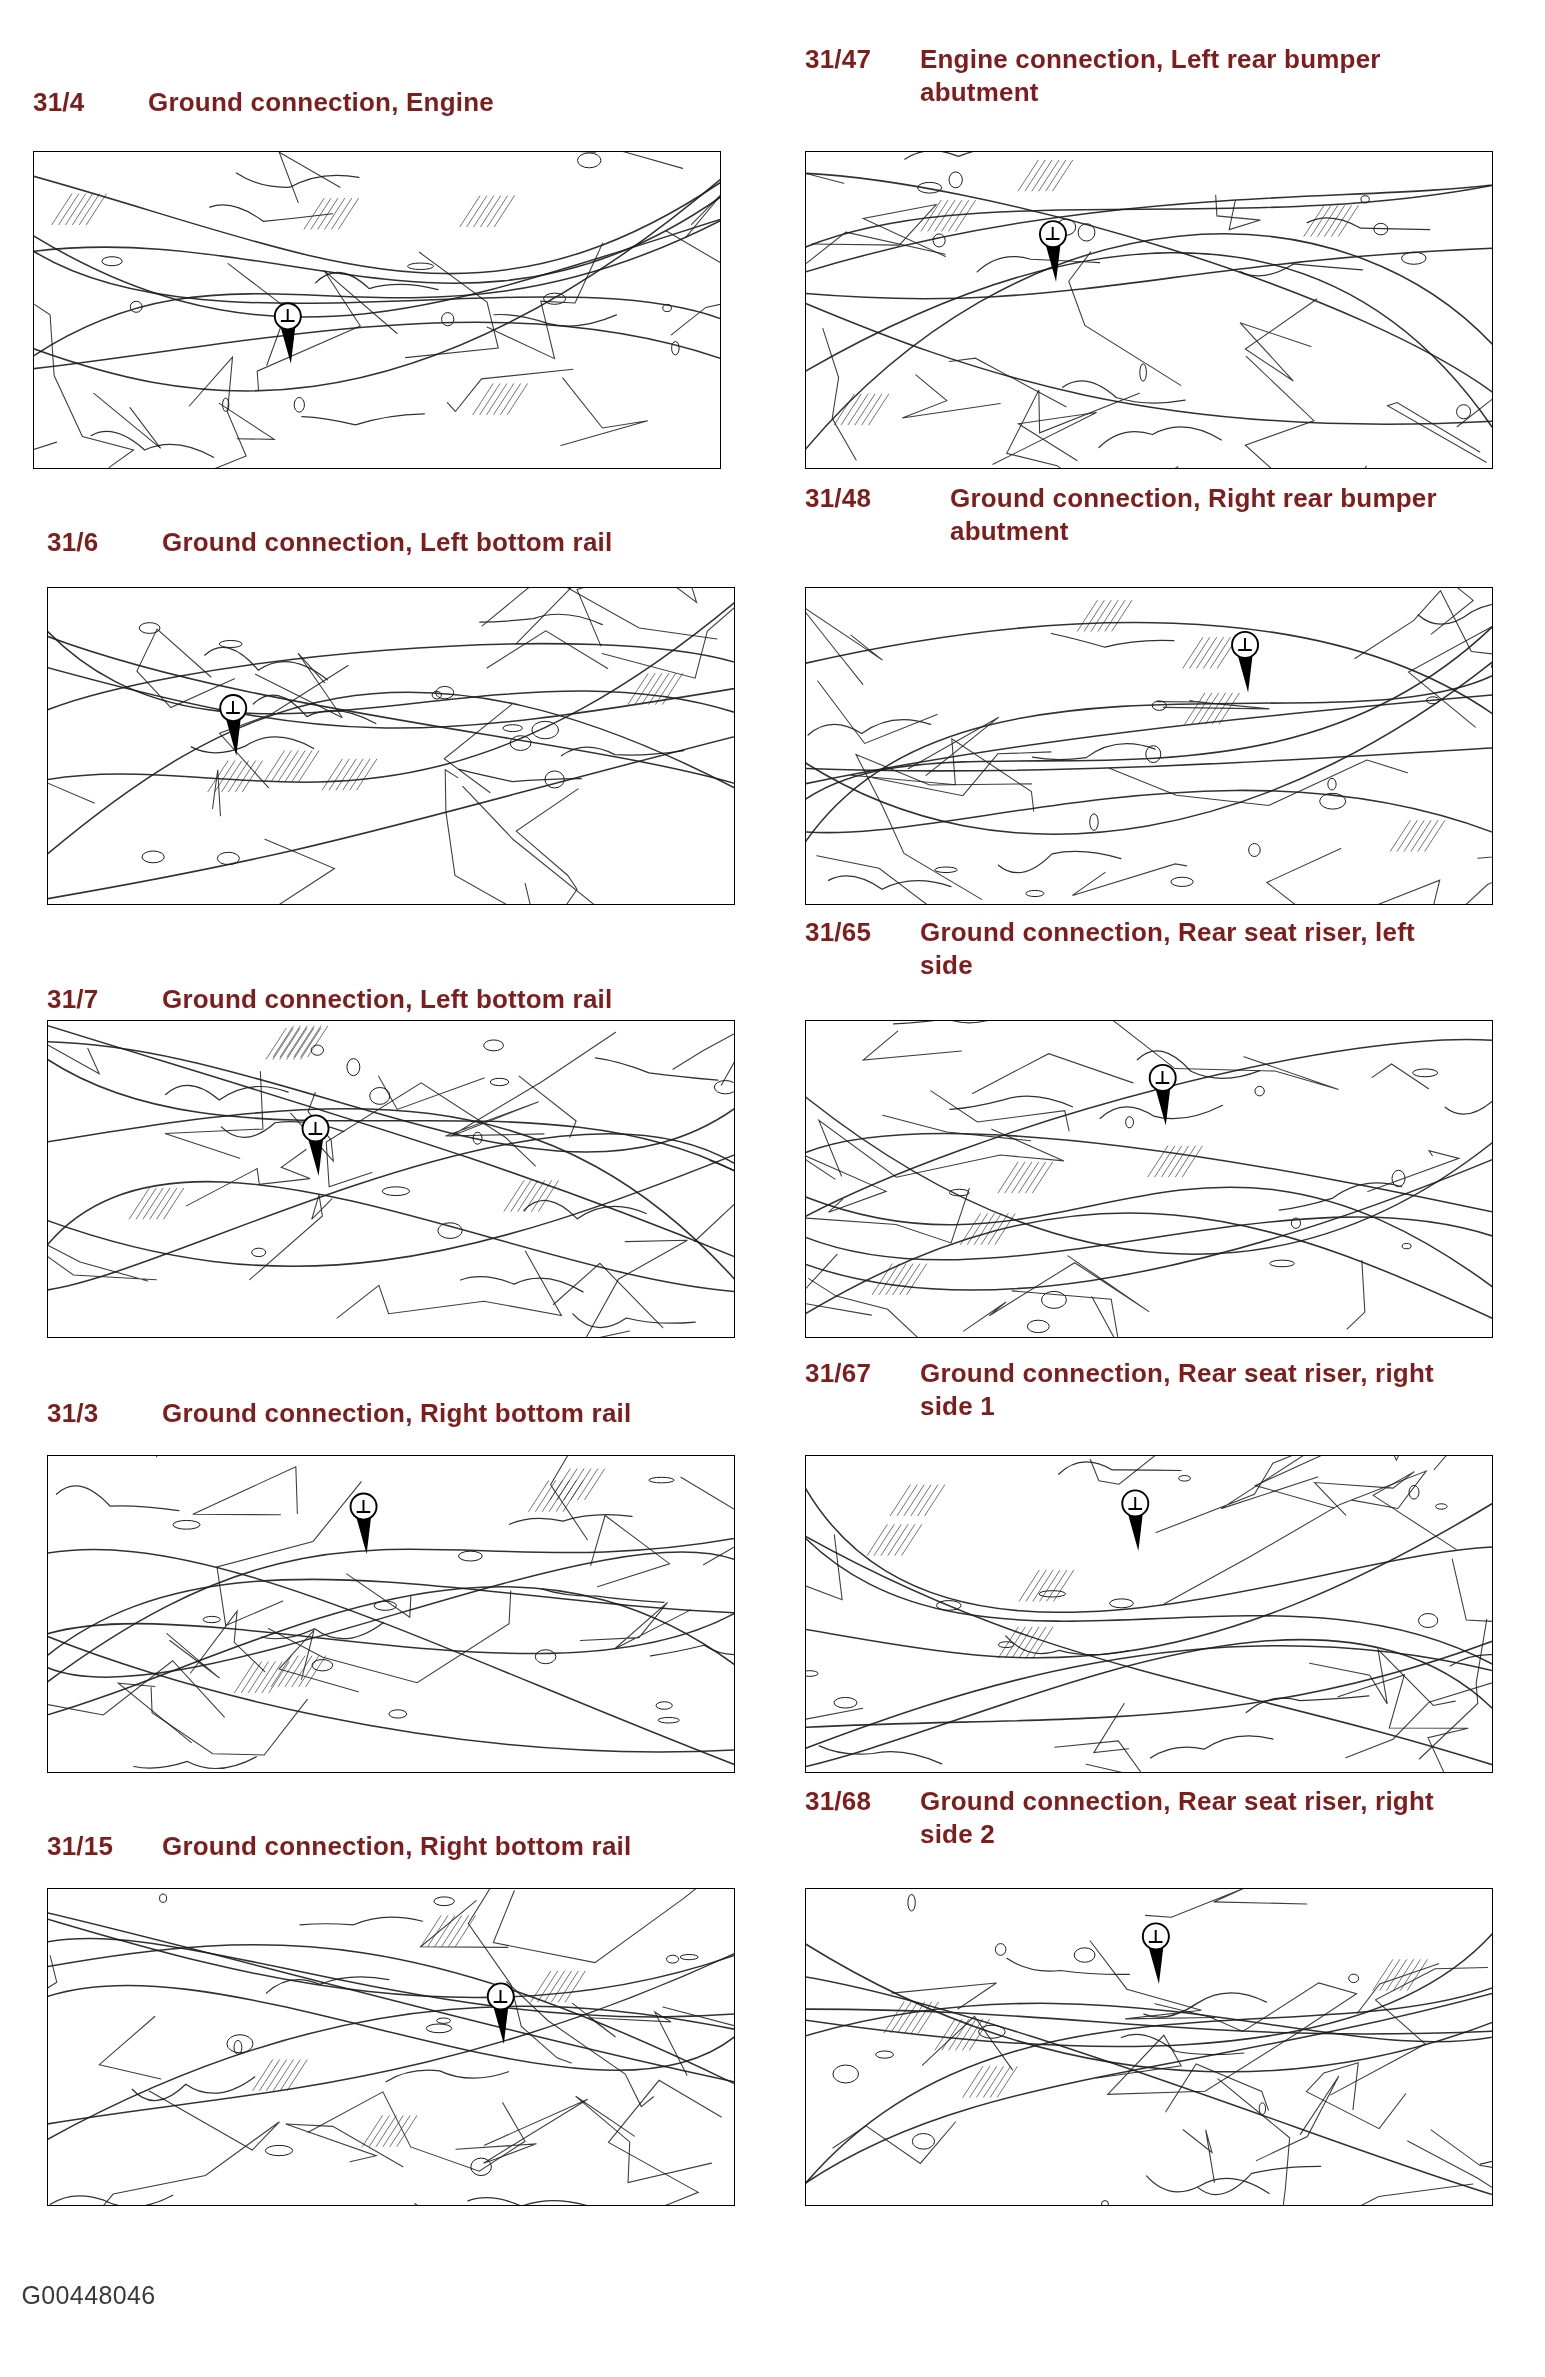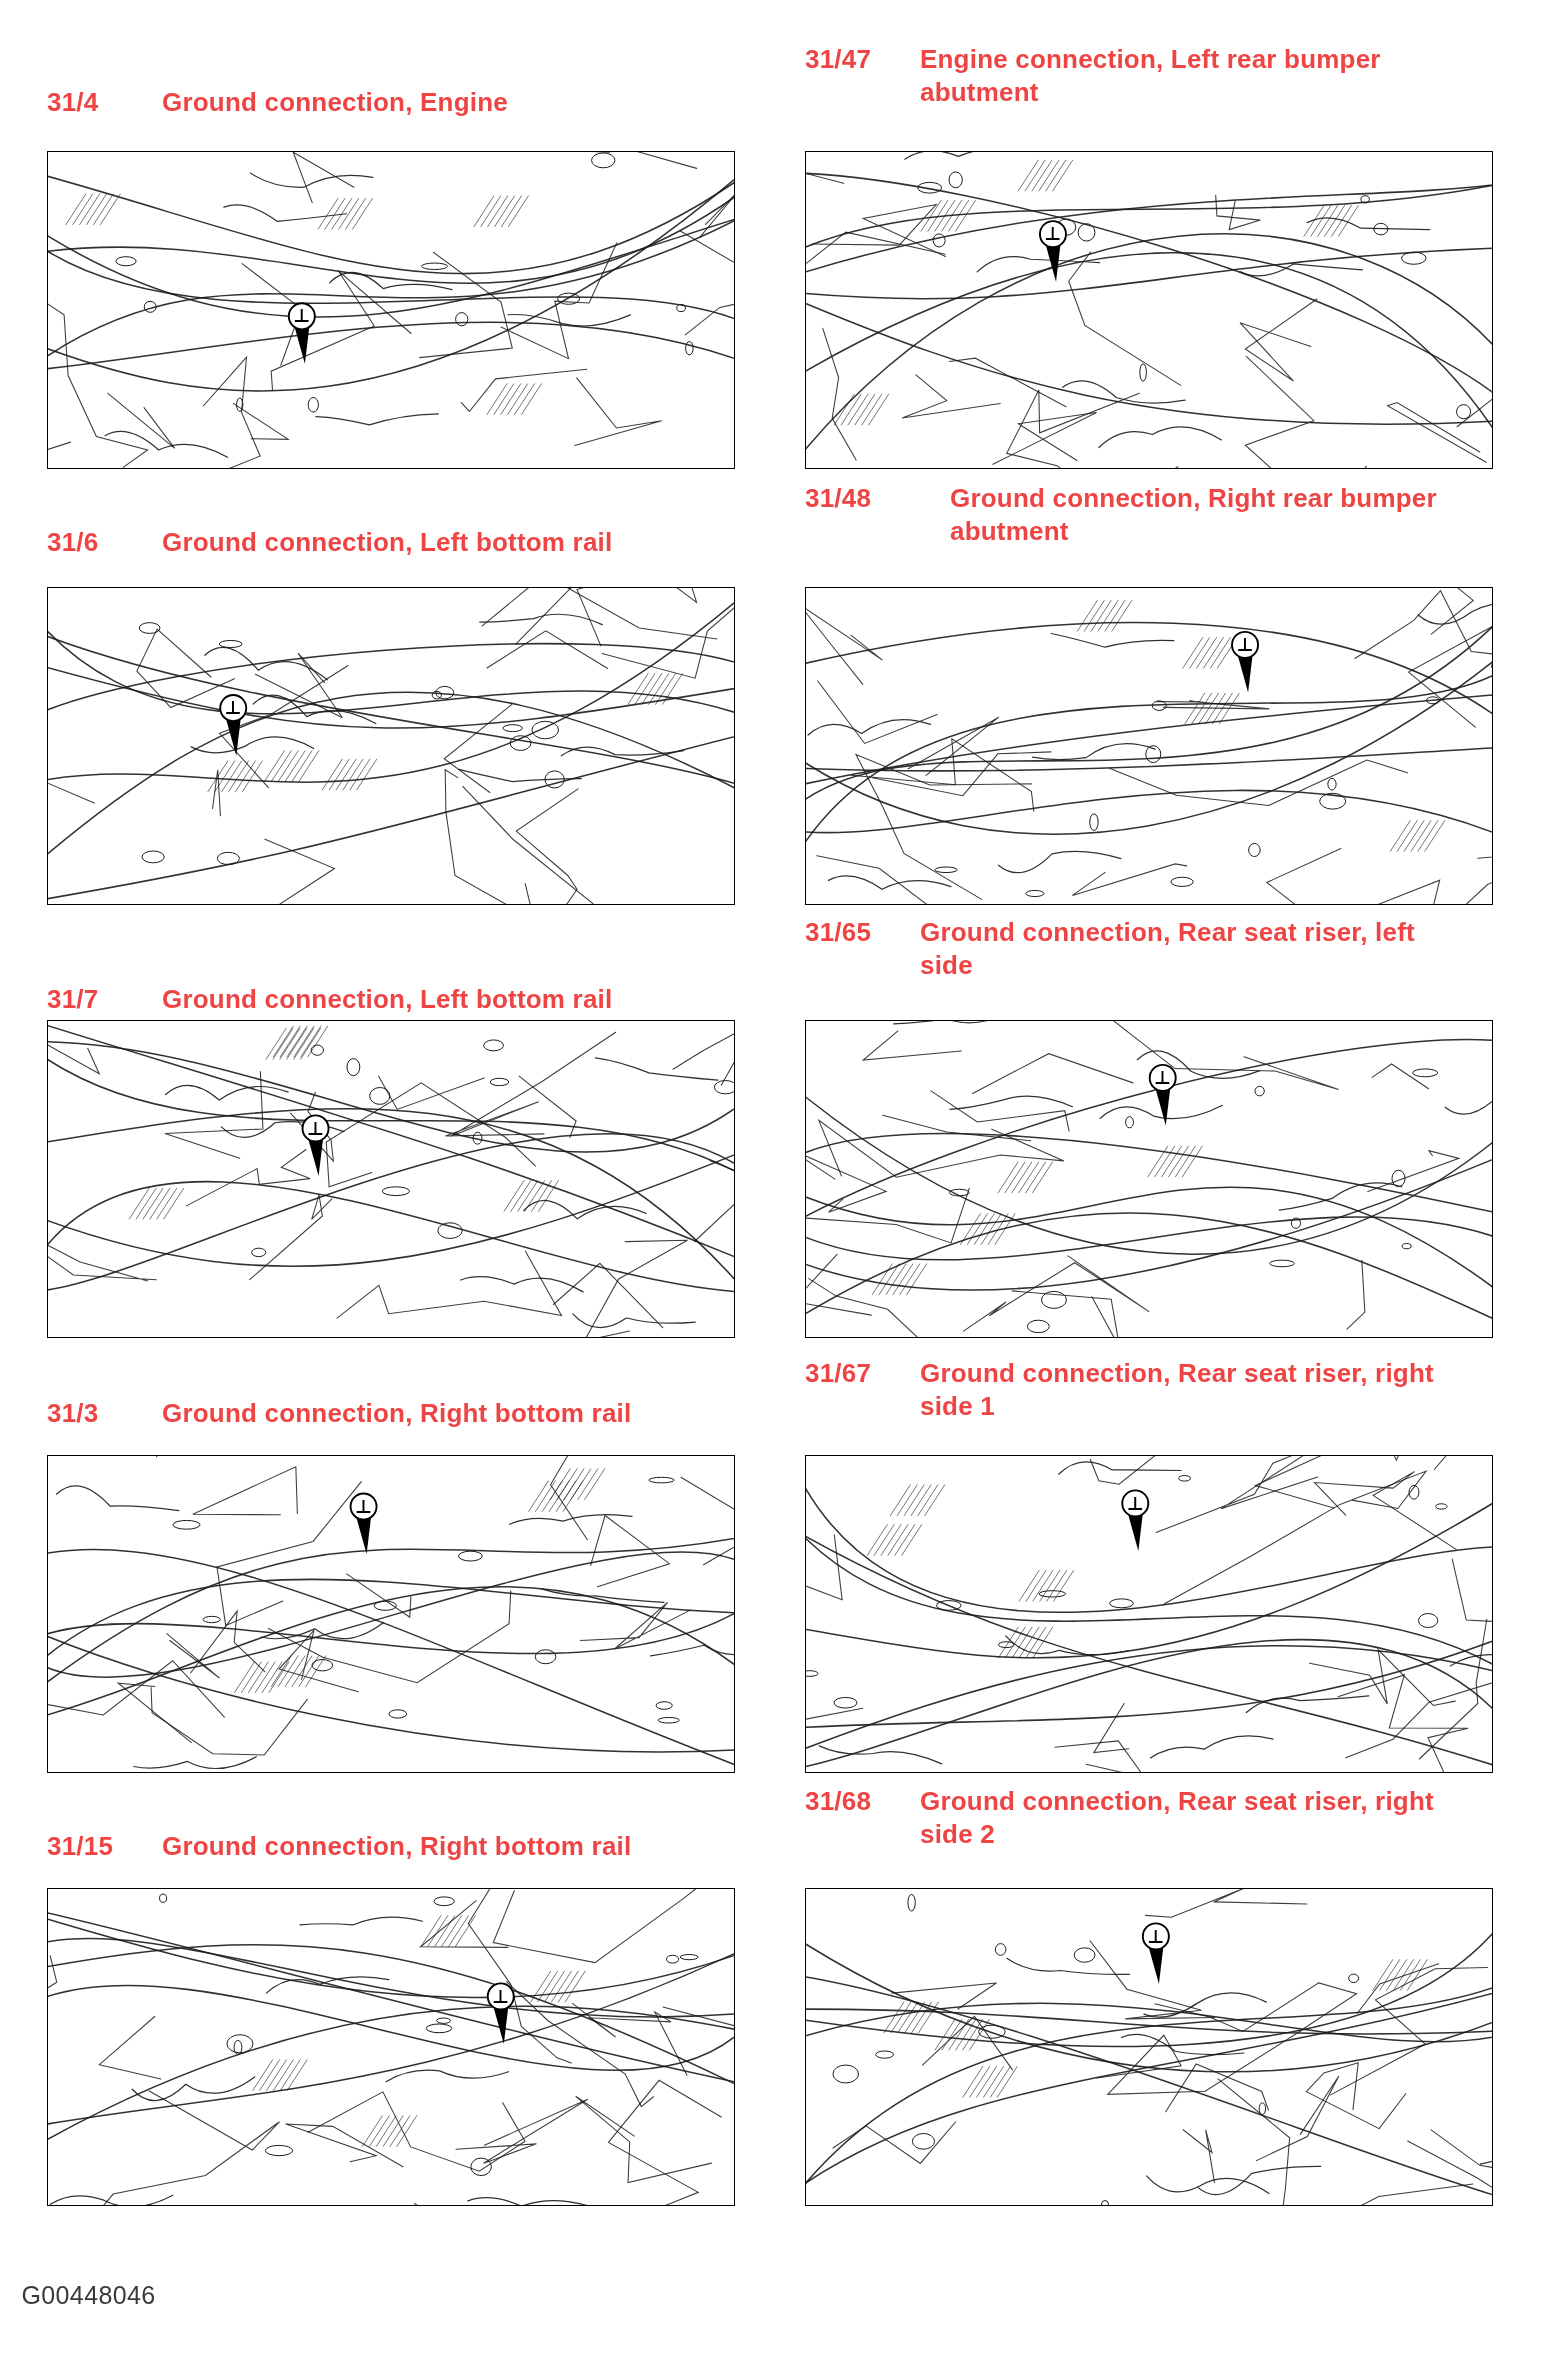--- a/index.html
+++ b/index.html
@@ -8,21 +8,21 @@
     background:#ffffff;
     font-family:"Liberation Sans", sans-serif;
     color:#111;
     position:relative;
     overflow:hidden;
   }
   .figure{position:absolute;width:696px;}
   .fig-heading{
     position:absolute;left:0;top:0;margin:0;
     display:flex;align-items:flex-start;
-    font-size:26px;font-weight:bold;color:#ef4444;
+    font-size:26px;font-weight:bold;color:#7f1d1d;
     line-height:1.28;letter-spacing:0.2px;
   }
   .fig-num{flex:0 0 115px;}
   .fig-title{flex:0 1 528px;max-width:528px;}
   .fig-box{
     position:absolute;left:0;
     width:688px;height:318px;
     border:1.9px solid #000;
     background:#fff;
     box-sizing:border-box;
@@ -30,21 +30,21 @@
   }
   .art{width:100%;height:100%;display:block;}
   .footer-code{
     position:absolute;left:21.4px;top:2281px;
     font-size:25px;color:#3a3a3a;letter-spacing:0.4px;
   }
 </style>
 </head>
 <body>
 
-<section class="figure" style="left:47px;top:0;height:470px;">
+<section class="figure" style="left:33px;top:0;height:470px;">
   <h2 class="fig-heading" style="top:86px;">
     <span class="fig-num">31/4</span>
     <span class="fig-title">Ground connection, Engine</span>
   </h2>
   <div class="fig-box" style="top:151px;">
     <svg class="art" viewBox="0 0 896 412" preserveAspectRatio="none">
         <path d="M -20 278.9859219714999 C 277.2359940648079 68.17459365352988, 475.5294317781926 313.4589725872502, 916 79.37465154379606" fill="none" stroke="#1b1b1b" stroke-width="2" opacity="0.9" stroke-linecap="round"></path>
         <path d="M -20 116.23401675187051 C 203.41698849499224 281.5519913742319, 697.8106412082909 125.64169753715396, 916 225.137773450464" fill="none" stroke="#1b1b1b" stroke-width="2" opacity="0.9" stroke-linecap="round"></path>
         <path d="M -20 97.21889946516603 C 303.9077146232128 304.41663536801934, 540.0630586266517 199.25971520133317, 916 81.80241192504764" fill="none" stroke="#1b1b1b" stroke-width="2" opacity="0.9" stroke-linecap="round"></path>
         <path d="M -20 284.7531554112211 C 283.907634267211 250.75256793014705, 625.2717634543777 167.21795399673283, 916 276.01496754121035" fill="none" stroke="#1b1b1b" stroke-width="2" opacity="0.9" stroke-linecap="round"></path>

